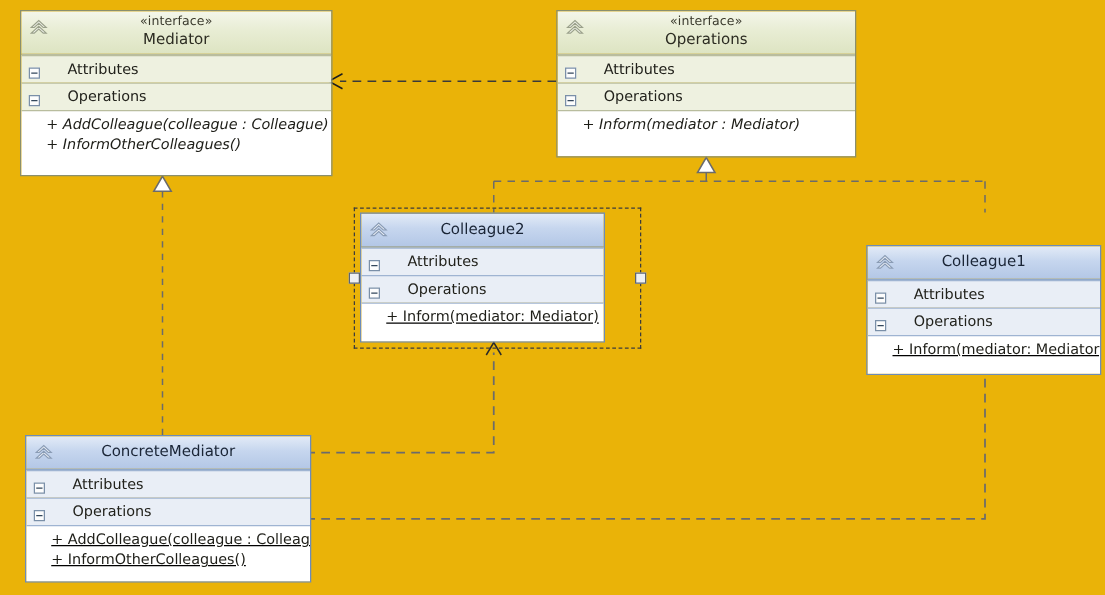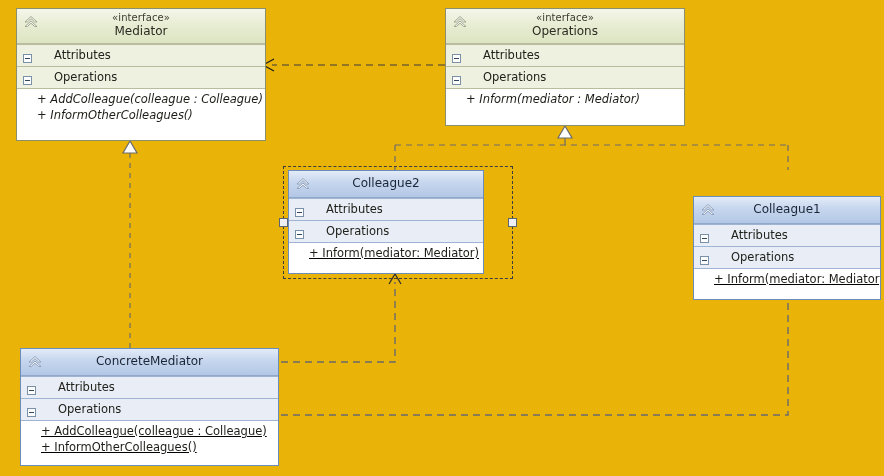--- a/index.html
+++ b/index.html
@@ -298,21 +298,21 @@
     <div class="compartment">
       <span class="expander"></span>
       <span>Operations</span>
     </div>
     <div class="members">
       <div class="member">+ Inform(mediator: Mediator)</div>
     </div>
     <div class="footer" style="height:10px;"></div>
   </div>
 
-  <div class="uml cls" style="left:20px; top:348px; width:259px; height:118px;">
+  <div class="uml cls" style="left:20px; top:348px; width:229px; height:118px;">
     <div class="hdr">
       <svg class="chev" viewBox="0 0 18 18">
         <path d="M3 9 L9 3.5 L15 9 L12.6 9 L9 5.7 L5.4 9 Z" fill="#eef2f8" stroke="#8a9cb5" stroke-width="0.9"></path>
         <path d="M3 13.5 L9 8 L15 13.5 L12.6 13.5 L9 10.2 L5.4 13.5 Z" fill="#eef2f8" stroke="#8a9cb5" stroke-width="0.9"></path>
       </svg>
       <div class="cname">ConcreteMediator</div>
     </div>
     <div class="compartment">
       <span class="expander"></span>
       <span>Attributes</span>

